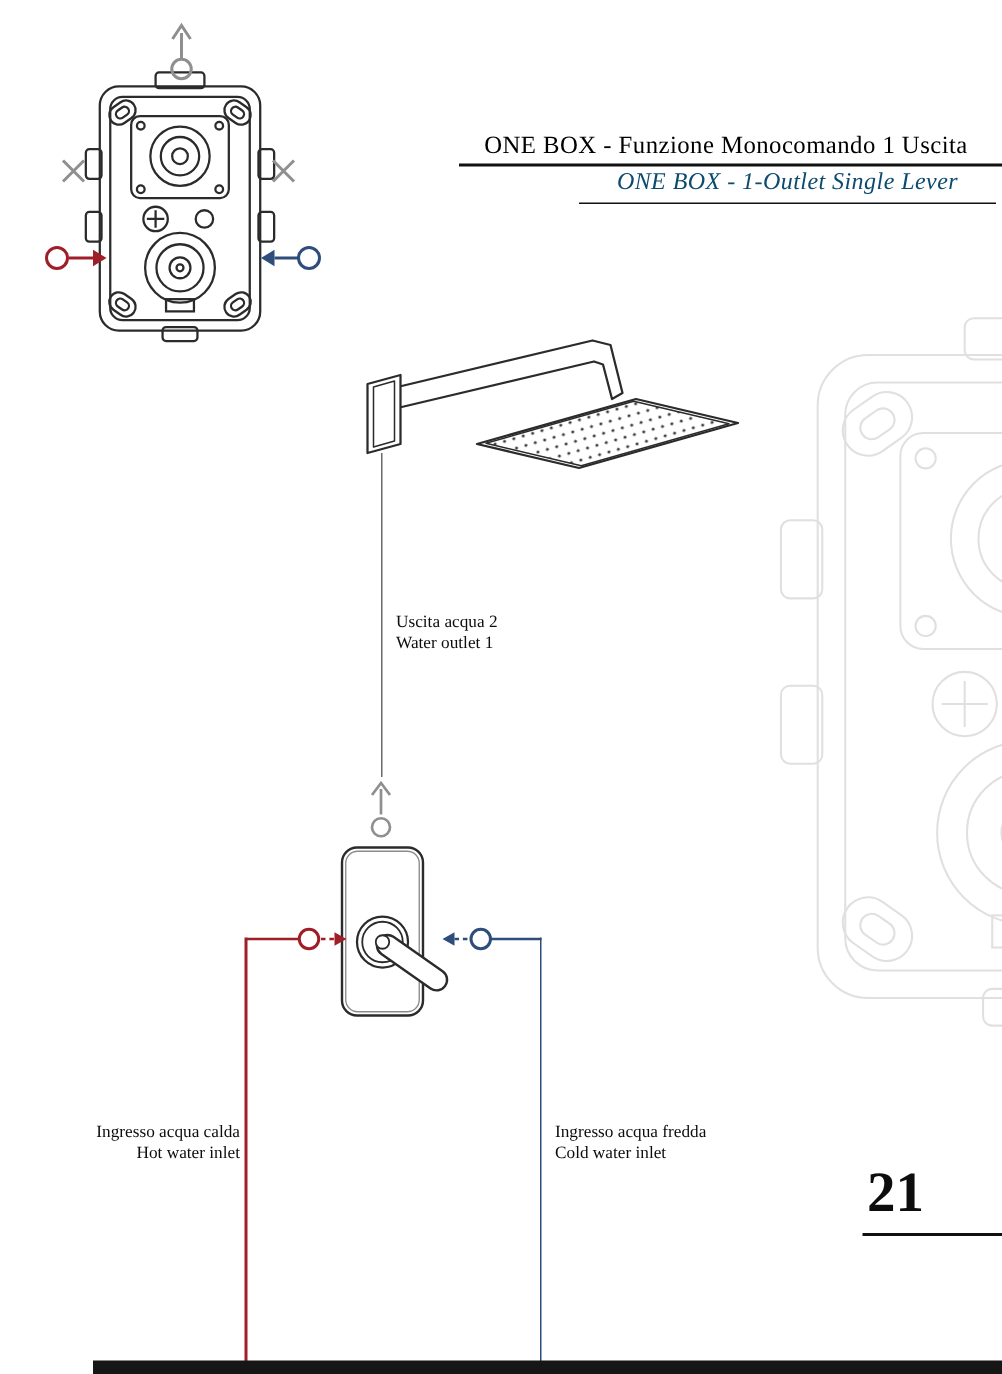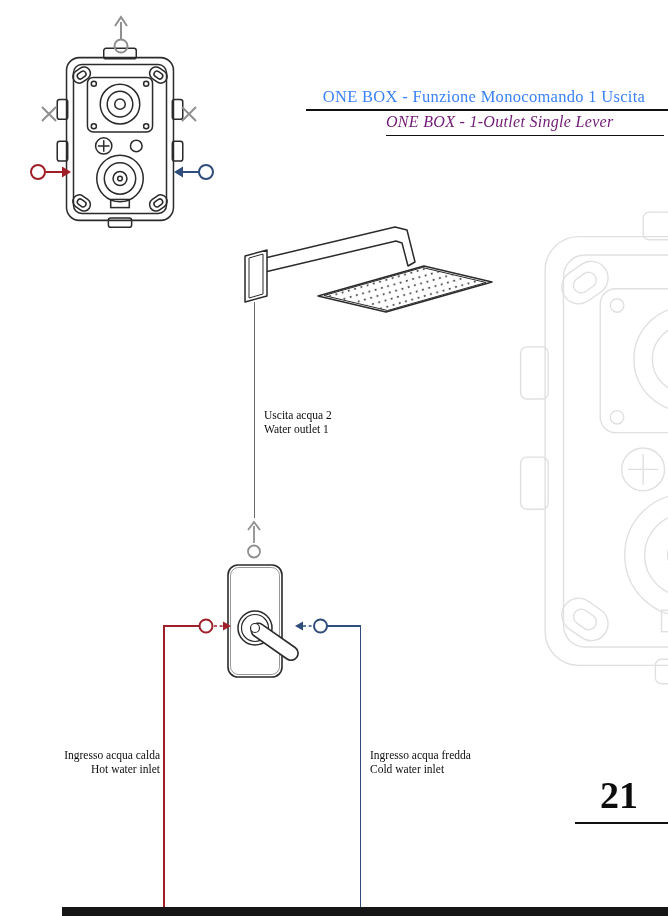--- a/index.html
+++ b/index.html
@@ -7,24 +7,24 @@
   }
   *{margin:0;padding:0;box-sizing:border-box;}
   html,body{background:#fff;}
   .page{
     position:relative;width:668px;height:916px;background:#fff;overflow:hidden;
     font-family:"Liberation Serif","DejaVu Serif",serif;color:#111;
   }
   .abs{position:absolute;}
   svg{display:block;overflow:visible;}
   
-  .title1{left:300px;right:0;top:87px;text-align:center;font-size:16.5px;letter-spacing:.3px;color:#3b82f6;}
+  .title1{left:300px;right:0;top:87px;text-align:center;font-size:16.5px;letter-spacing:.3px;color:#000000;}
   .rule{height:0;border-top:2px solid #111;}
   .rule1{left:306px;right:0;top:109px;}
-  .title2{left:386px;right:4px;top:113px;text-align:left;font-size:16px;font-style:italic;letter-spacing:.3px;color:#701a75;}
+  .title2{left:386px;right:4px;top:113px;text-align:center;font-size:16px;font-style:italic;letter-spacing:.3px;color:#0c4a6e;}
   .rule2{left:386px;right:4px;top:135px;border-top-width:1.5px;}
   
   .watermark{left:502px;top:206px;color:var(--watermark,#e0e0e0);z-index:0;}
   
   .roughin{left:50px;top:46px;color:var(--ink,#2b2b2b);z-index:1;}
   .top-arrow{left:104px;top:10px;color:var(--neutral,#8f8f8f);z-index:1;}
   .xmark{color:var(--neutral,#8f8f8f);z-index:1;}
   .x-left{left:40px;top:105px;}
   .x-right{left:180px;top:105px;}
   .hot-arrow{left:28px;top:162px;color:var(--hot,#9e1f28);z-index:1;}
@@ -37,21 +37,21 @@
   .cold-conn{left:285px;top:615px;color:var(--cold,#2e4d7b);z-index:2;}
   .hot-line-v{left:163px;top:625px;width:1.8px;height:283px;background:var(--hot,#9e1f28);z-index:1;}
   .cold-line-v{left:359.5px;top:625px;width:1.8px;height:283px;background:var(--cold,#2e4d7b);z-index:1;}
   
   .label{font-size:11.5px;line-height:14px;color:#0d0d0d;z-index:2;}
   .label .em{}
   .outlet-label{left:264px;top:408px;width:130px;text-align:left;}
   .hot-label{left:48px;top:748px;width:112px;text-align:right;}
   .cold-label{left:370px;top:748px;width:150px;text-align:left;}
   
-  .page-number{left:578px;top:776px;width:60px;text-align:right;font-size:38px;font-weight:700;line-height:1;color:#0d0d0d;z-index:2;}
+  .page-number{left:578px;top:776px;width:60px;text-align:left;font-size:38px;font-weight:700;line-height:1;color:#0d0d0d;z-index:2;}
   .footer-rule{left:575px;right:0;top:822px;border-top:2.5px solid #111;z-index:2;}
   .bottom-edge{left:62px;right:0;top:907px;height:9px;background:#161616;z-index:3;}
 </style>
 </head>
 <body>
 
 <div class="page">
 
   <svg width="0" height="0" style="position:absolute" aria-hidden="true">
     <defs>

